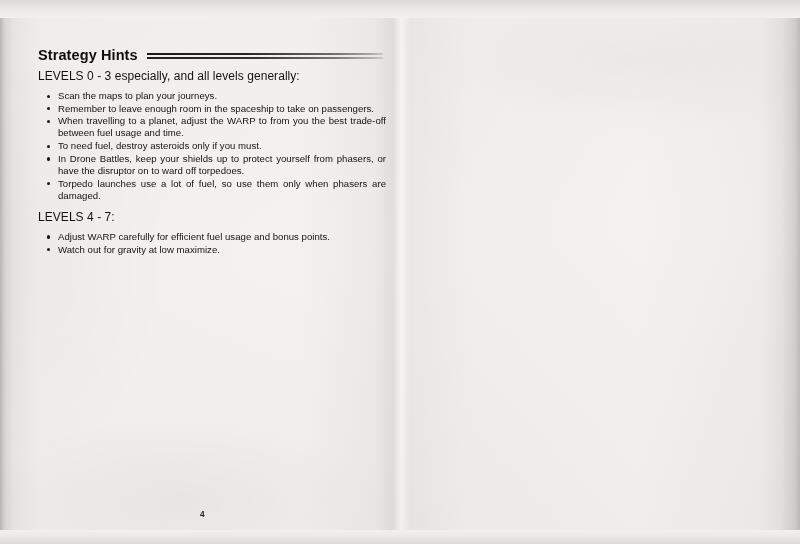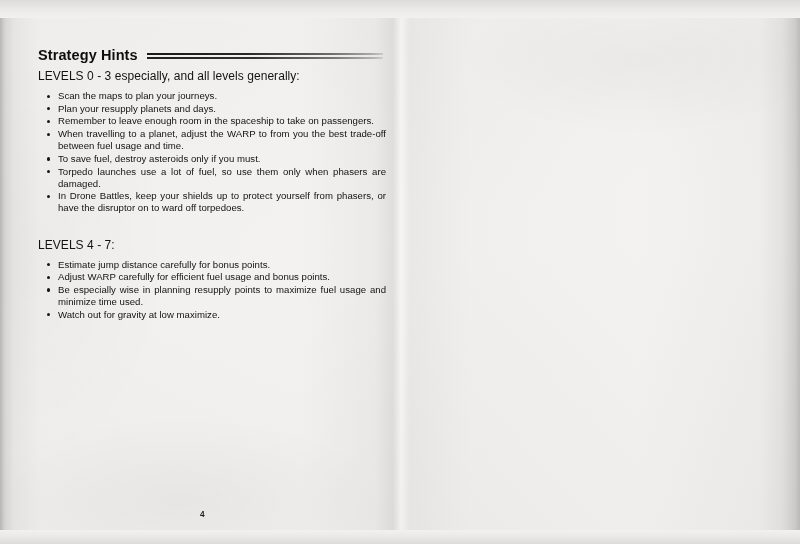--- a/index.html
+++ b/index.html
@@ -60,21 +60,21 @@
     position:absolute;left:0;right:0;top:4.6px;height:1.2px;
     background:linear-gradient(90deg,#242424 0%,#343434 45%,#7a7a7a 80%,#b4b3b1 96%,#cecdcb 100%);
   }
 
   
   #left-body{position:absolute;left:38px;top:70px;width:348px;}
   .lv-head{
     font-size:12px;line-height:12px;color:#171717;
     margin:0 0 6px 0;letter-spacing:.05px;
   }
-  .lv-head.second{margin-top:24px;}
+  .lv-head.second{margin-top:9px;}
   ul.bullets{list-style:none;margin:8px 0 0 0;padding:0;}
   ul.bullets li{
     position:relative;padding-left:20px;
     font-size:9.6px;line-height:12.1px;color:#171717;
     margin-bottom:.6px;text-align:justify;
     letter-spacing:.02px;
   }
   ul.bullets li .dot{
     position:absolute;left:9px;top:4.6px;
     width:3.2px;height:3.2px;border-radius:50%;
@@ -110,34 +110,31 @@
           <div class="bar-thin"></div>
         </div>
       </div>
     </div>
 
     <div id="left-body">
       <p class="lv-head">LEVELS 0 - 3 especially, and all levels generally:</p>
 
       <ul class="bullets" id="bullets-1">
         <li><span class="dot"></span><span>Scan the maps to plan your journeys.</span></li>
-        <li><span class="dot"></span><span>Plan your resupply planets and days.</span></li>
         <li><span class="dot"></span><span>Remember to leave enough room in the spaceship to take on passengers.</span></li>
         <li><span class="dot"></span><span>When travelling to a planet, adjust the WARP to from you the best trade-off between fuel usage and time.</span></li>
-        <li><span class="dot"></span><span>To save fuel, destroy asteroids only if you must.</span></li>
+        <li><span class="dot"></span><span>To need fuel, destroy asteroids only if you must.</span></li>
+        <li><span class="dot"></span><span>In Drone Battles, keep your shields up to protect yourself from phasers, or have the disruptor on to ward off torpedoes.</span></li>
         <li><span class="dot"></span><span>Torpedo launches use a lot of fuel, so use them only when phasers are damaged.</span></li>
-        <li><span class="dot"></span><span>In Drone Battles, keep your shields up to protect yourself from phasers, or have the disruptor on to ward off torpedoes.</span></li>
       </ul>
 
       <p class="lv-head second">LEVELS 4 - 7:</p>
 
       <ul class="bullets" id="bullets-2">
-        <li><span class="dot"></span><span>Estimate jump distance carefully for bonus points.</span></li>
         <li><span class="dot"></span><span>Adjust WARP carefully for efficient fuel usage and bonus points.</span></li>
-        <li><span class="dot"></span><span>Be especially wise in planning resupply points to maximize fuel usage and minimize time used.</span></li>
         <li><span class="dot"></span><span>Watch out for gravity at low maximize.</span></li>
       </ul>
     </div>
 
     <div class="folio" id="folio-left">4</div>
   </div>
 
   <div class="page" id="page-right">
 
     

